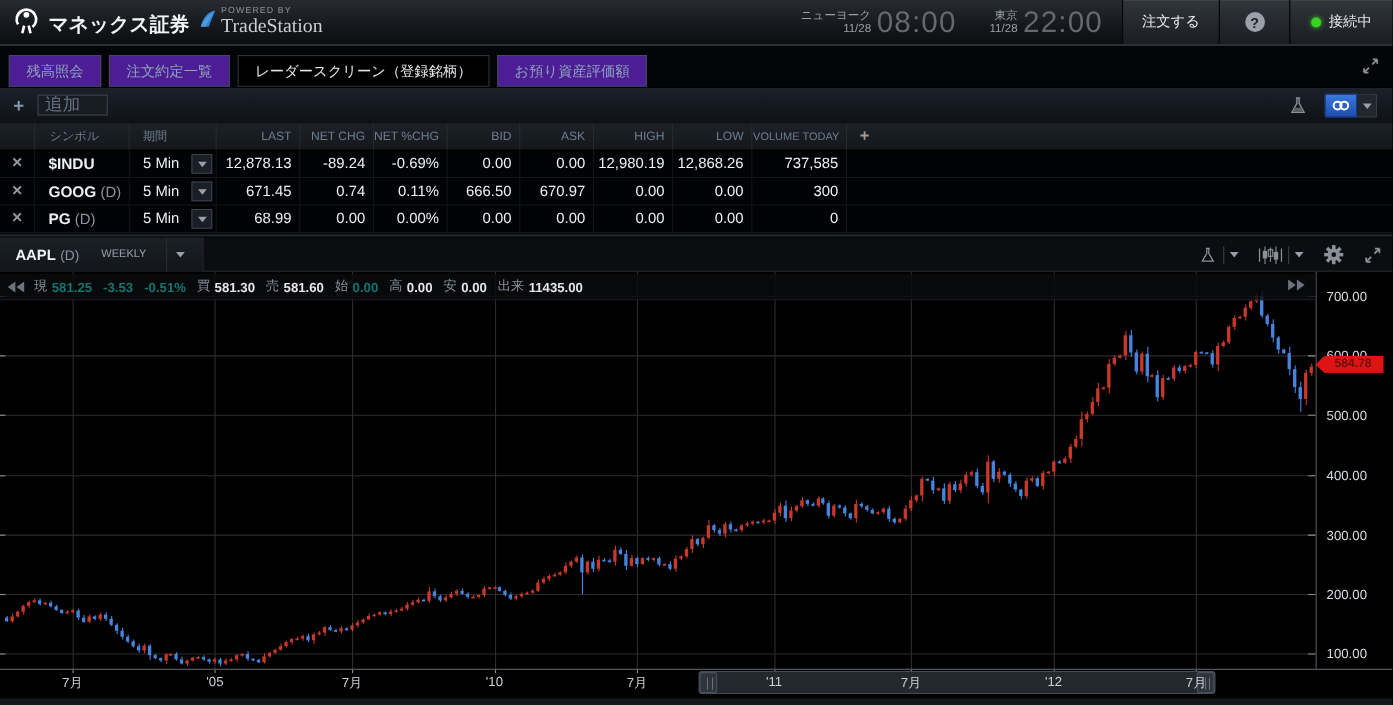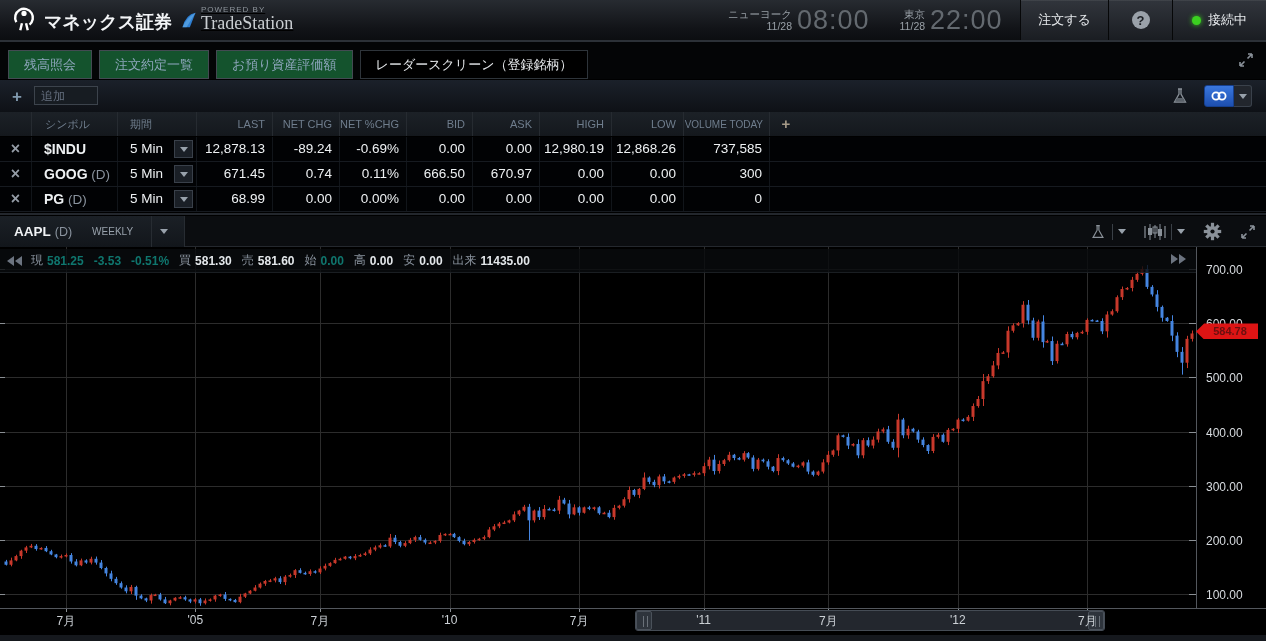--- a/index.html
+++ b/index.html
@@ -1,45 +1,45 @@
 <!DOCTYPE html>
 <html><head>
 <meta charset="utf-8">
 <style>
 * { margin:0; padding:0; box-sizing:border-box; }
 html,body { width:1266px; height:641px; background:#000; font-family:"Liberation Sans","DejaVu Sans",sans-serif; overflow:hidden; }
 
 .topbar { position:relative; height:42px; background:linear-gradient(#272b31,#121418 70%,#0c0e11); border-bottom:2px solid #2c3137; }
 .brand { position:absolute; left:10px; top:6px; display:flex; align-items:flex-end; }
 .brand-text { color:#f2f4f6; font-size:18px; font-weight:bold; margin-left:6px; }
-.powered { position:absolute; left:180px; top:5px; display:flex; align-items:flex-end;text-decoration:underline; }
+.powered { position:absolute; left:180px; top:5px; display:flex; align-items:flex-start; }
 .pw-text { margin-left:3px; }
 .pw-small { display:block; color:#8d949b; font-size:8px; letter-spacing:1px; }
 .pw-big { display:block; color:#caced2; font-size:18px; font-family:"Liberation Serif","DejaVu Serif",serif; line-height:1; }
 .clocks { position:absolute; left:728px; top:0; height:40px; display:flex; align-items:center; }
 .clock { display:flex; align-items:center; margin-right:30px; }
 .clock-meta { text-align:right; color:#99a0a7; font-size:10.5px; line-height:1.15; margin-right:5px; }
 .clock-time { color:#63696f; font-size:27px; letter-spacing:1px; }
 .tb-buttons { position:absolute; right:0; top:0; height:40px; display:flex; }
 .tb-btn { height:40px; display:flex; align-items:center; justify-content:center; background:linear-gradient(#31353c,#1a1d22); border-left:1px solid #060708; box-shadow:inset 0 1px 0 rgba(255,255,255,.07); color:#e8ebee; font-size:13px; cursor:pointer; }
 .btn-order { width:88px; }
 .btn-help { width:64px; }
 .btn-conn { width:94px; }
 .help-circle { width:18px; height:18px; border-radius:50%; background:#9aa1a9; color:#1b1e23; font-weight:bold; font-size:13px; display:flex; align-items:center; justify-content:center; }
 .dot { width:9px; height:9px; border-radius:50%; background:#3bd120; box-shadow:0 0 5px #3bd120; margin-right:7px; }
 
 .tabrow { position:relative; height:37px; background:#040506; }
 .tabs { position:absolute; left:8px; bottom:0; display:flex; }
-.tab { height:29px; line-height:27px; padding:0 15px; margin-right:7px; background:#14532d; border:1px solid #434a52; color:#8ea6bc; font-size:13px; cursor:pointer; }
+.tab { height:29px; line-height:27px; padding:0 15px; margin-right:7px; background:#4c1d95; border:1px solid #434a52; color:#8ea6bc; font-size:13px; cursor:pointer; }
 .tab.active { background:#000; color:#e6e9ec; border-color:#2e343a; }
 .expand1 { position:absolute; right:12px; top:10px; cursor:pointer; }
 
 .toolbar { position:relative; height:33px; background:linear-gradient(#1b212a,#0e1116); border-top:1px solid #000; }
 .plus1 { position:absolute; left:12px; top:7px; color:#8099ae; font-size:17px; font-weight:bold; }
-.add-input { position:absolute; left:34px; top:6px; width:64px; height:19px; background:#171c22; border:1px solid #3c434c; color:#6d7782; font-size:12px; padding-left:6px; }
+.add-input { position:absolute; left:34px; top:6px; width:64px; height:19px; background:#171c22; border:1px solid #3c434c; color:#6d7782; font-size:16px; padding-left:6px; }
 .add-input::placeholder { color:#667080; }
 .flask1 { position:absolute; right:76px; top:6px; }
 .link-btn { position:absolute; right:32px; top:5px; width:30px; height:22px; background:linear-gradient(#3a77dd,#1d4fb0); border:1px solid #16408f; border-radius:3px 0 0 3px; display:flex; align-items:center; justify-content:center; cursor:pointer; }
 .link-caret { position:absolute; right:14px; top:5px; width:18px; height:22px; background:#22262d; border:1px solid #3a414b; border-left:none; border-radius:0 3px 3px 0; display:flex; align-items:center; justify-content:center; cursor:pointer; }
 .caret-down { width:0; height:0; border-left:4px solid transparent; border-right:4px solid transparent; border-top:5px solid #98a1ab; }
 
 .watchlist { position:relative; background:#000; }
 .wl-header { display:flex; height:25px; background:linear-gradient(#1c2127,#14181d); border-bottom:1px solid #000; }
 .wl-header .cell { color:#6f7d8d; font-size:11px; line-height:25px; border-right:1px solid #262b31; }
 .wl-row { display:flex; height:25px; background:#010204; border-bottom:1px solid #161a20; }
@@ -135,22 +135,22 @@
       <span class="dot"></span>
       <span>接続中</span>
     </div>
   </div>
 </div>
 
 <div class="tabrow">
   <div class="tabs" id="tabs">
       <div class="tab">残高照会</div>
       <div class="tab">注文約定一覧</div>
+      <div class="tab active">レーダースクリーン（登録銘柄）</div>
       <div class="tab">お預り資産評価額</div>
-      <div class="tab active">レーダースクリーン（登録銘柄）</div>
     </div>
   <div class="expand1">
     <svg width="16" height="16" viewBox="0 0 16 16">
       <path d="M9.5 6.5 L14 2 M14 2 L10 2 M14 2 L14 6" stroke="#8a9199" stroke-width="1.6" fill="none"></path>
       <path d="M6.5 9.5 L2 14 M2 14 L6 14 M2 14 L2 10" stroke="#8a9199" stroke-width="1.6" fill="none"></path>
     </svg>
   </div>
 </div>
 
 <div class="toolbar">

